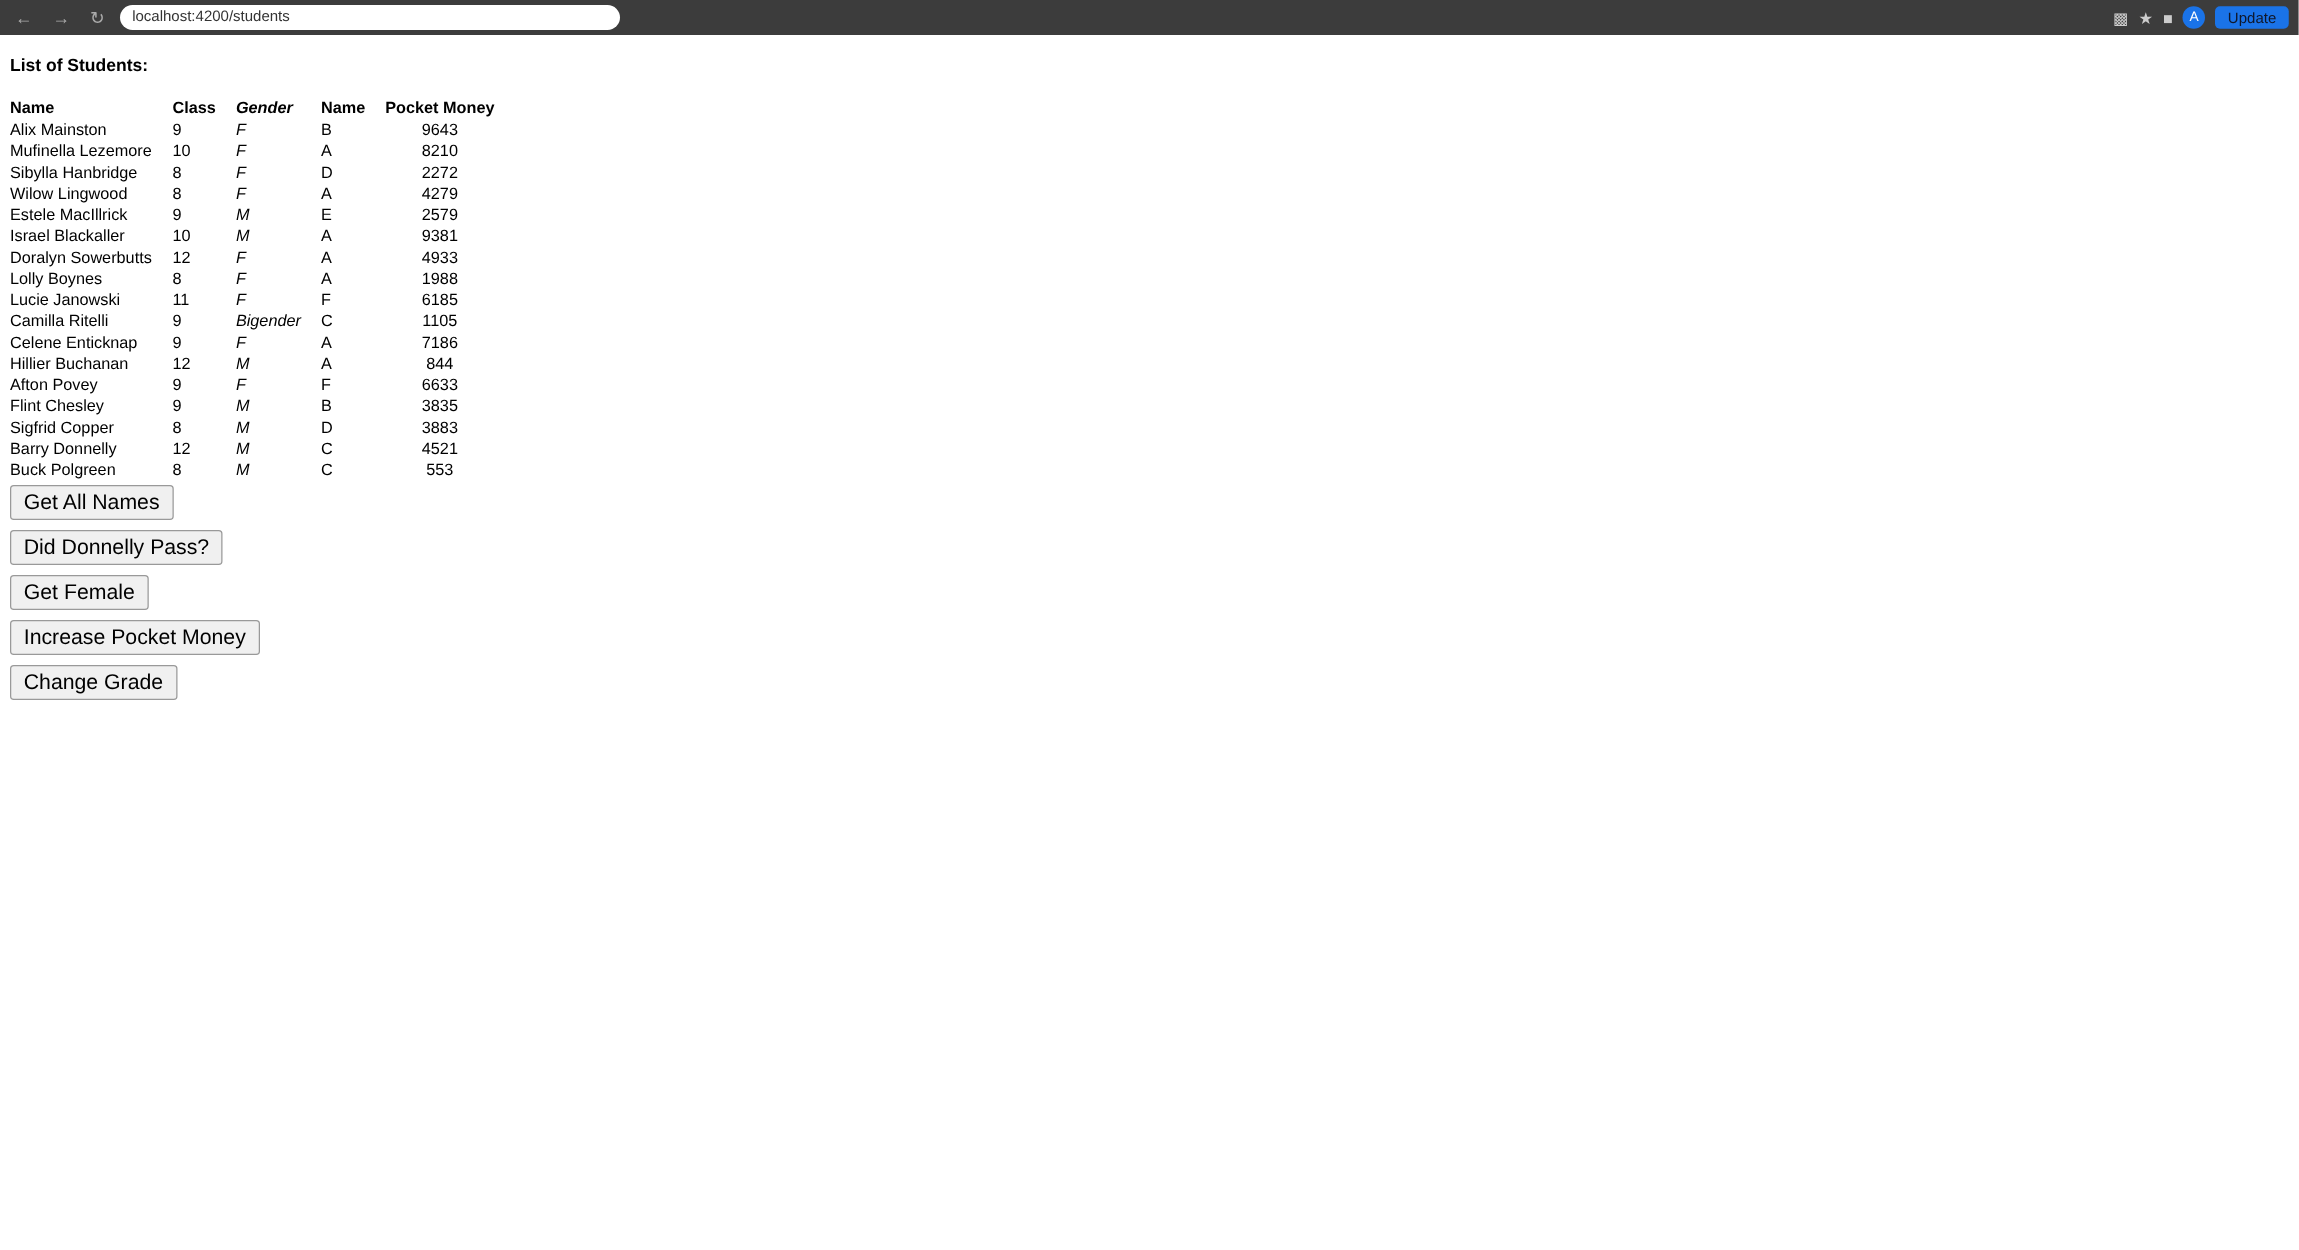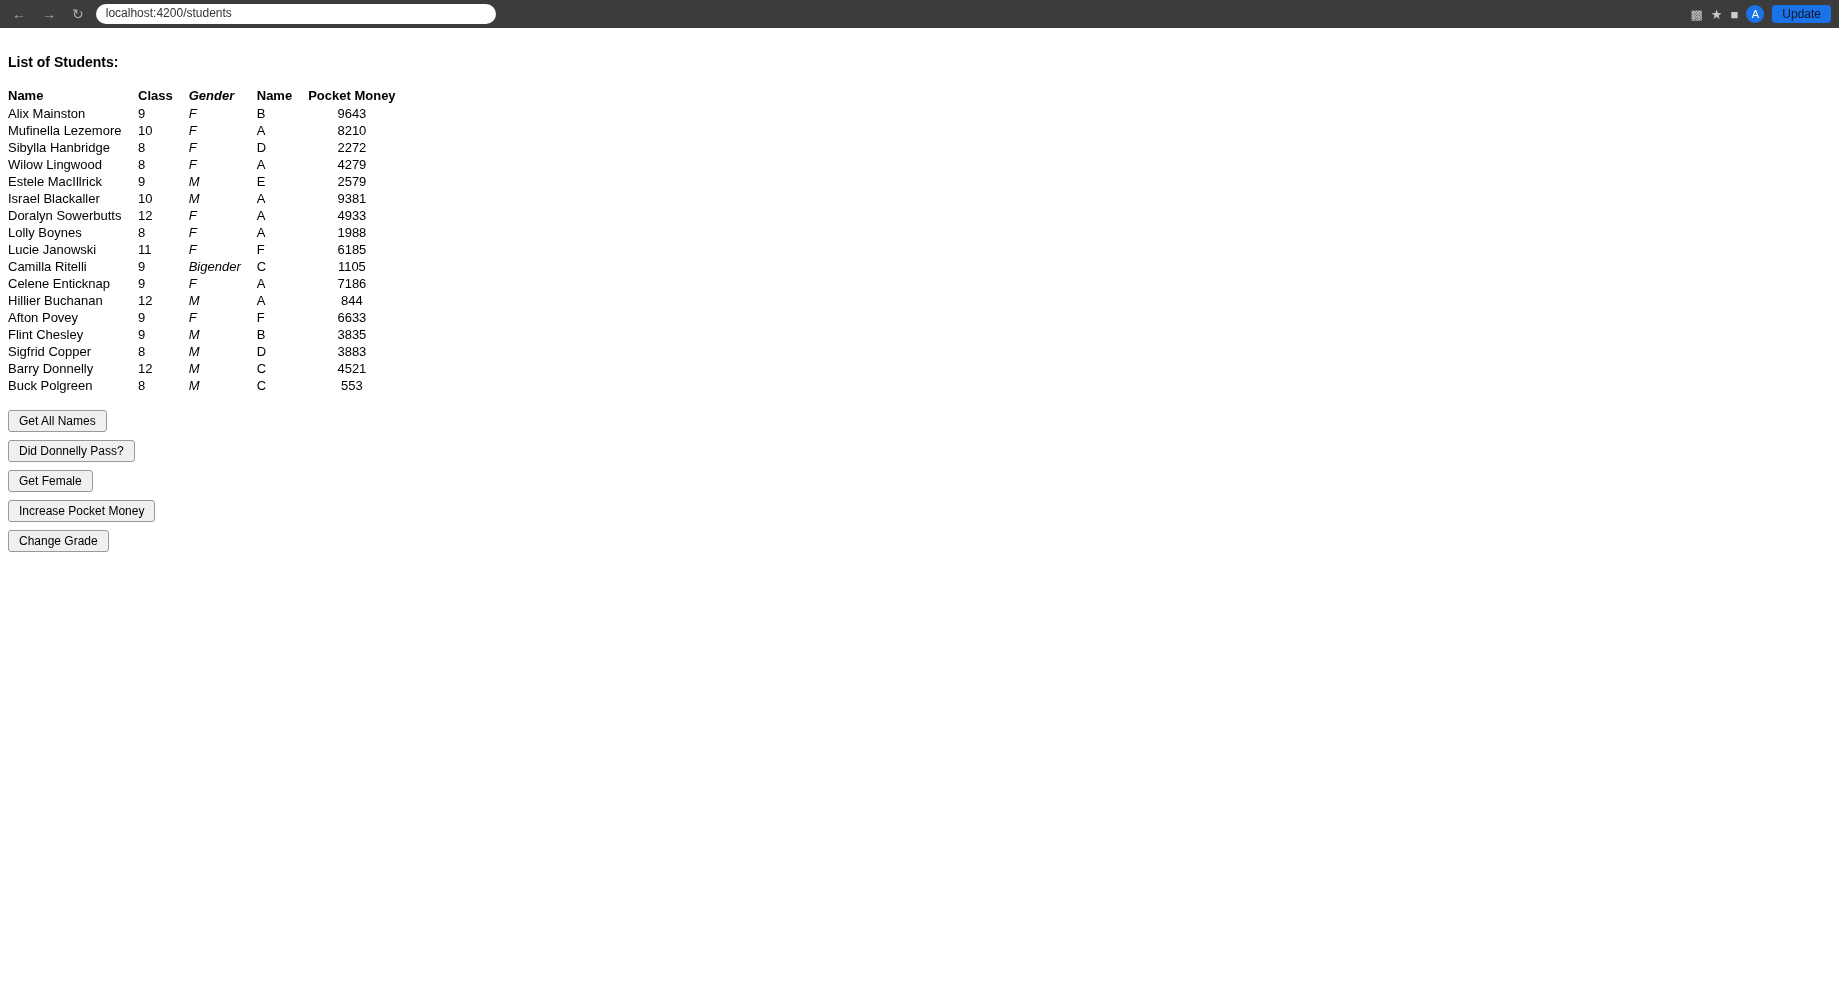--- a/index.html
+++ b/index.html
@@ -64,32 +64,32 @@
       color: #0f172a;
       border: none;
       padding: 2px 10px;
       border-radius: 4px;
       font-size: 12px;
       cursor: pointer;
     }
 
     
     .page-content {
-      padding: 26px 8px;
+      padding: 16px 8px;
     }
 
     .page-title {
       font-size: 14px;
       font-weight: bold;
       margin-bottom: 16px;
     }
 
     table {
       border-collapse: collapse;
-      margin-bottom: 16px;
+      margin-bottom: 4px;
     }
 
     thead th {
       font-weight: bold;
       text-align: left;
       padding: 2px 16px 2px 0;
     }
 
     tbody td {
       padding: 1px 16px 1px 0;
@@ -107,21 +107,21 @@
       flex-direction: column;
       gap: 8px;
       align-items: flex-start;
     }
 
     .action-btn {
       background: #f0f0f0;
       border: 1px solid #999;
       border-radius: 3px;
       padding: 3px 10px;
-      font-size: 12px;
+      font-size: 17px;
       cursor: pointer;
       color: #000;
     }
   </style>
 </head>
 <body>
 
 <div class="browser-chrome">
   <button class="browser-nav-btn">←</button>
   <button class="browser-nav-btn">→</button>

